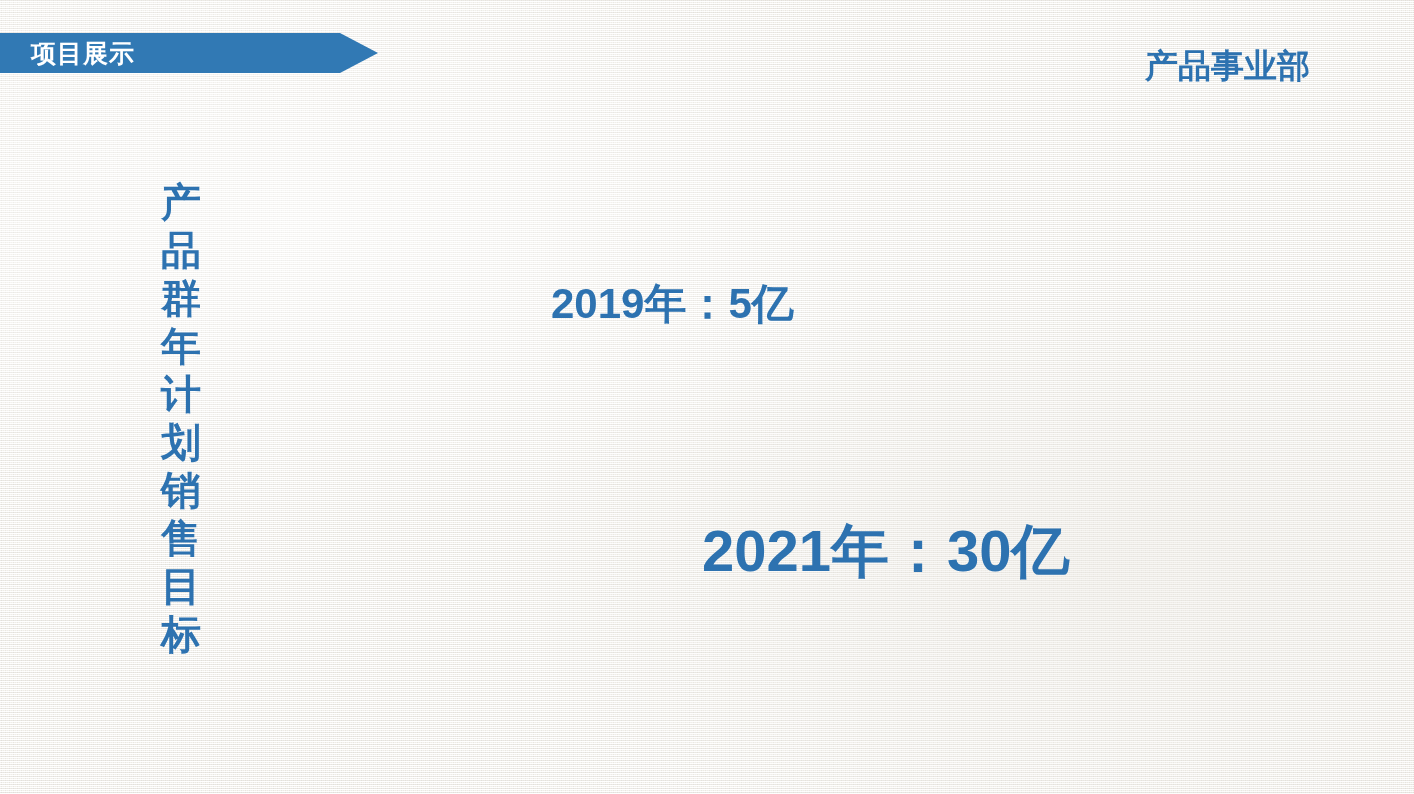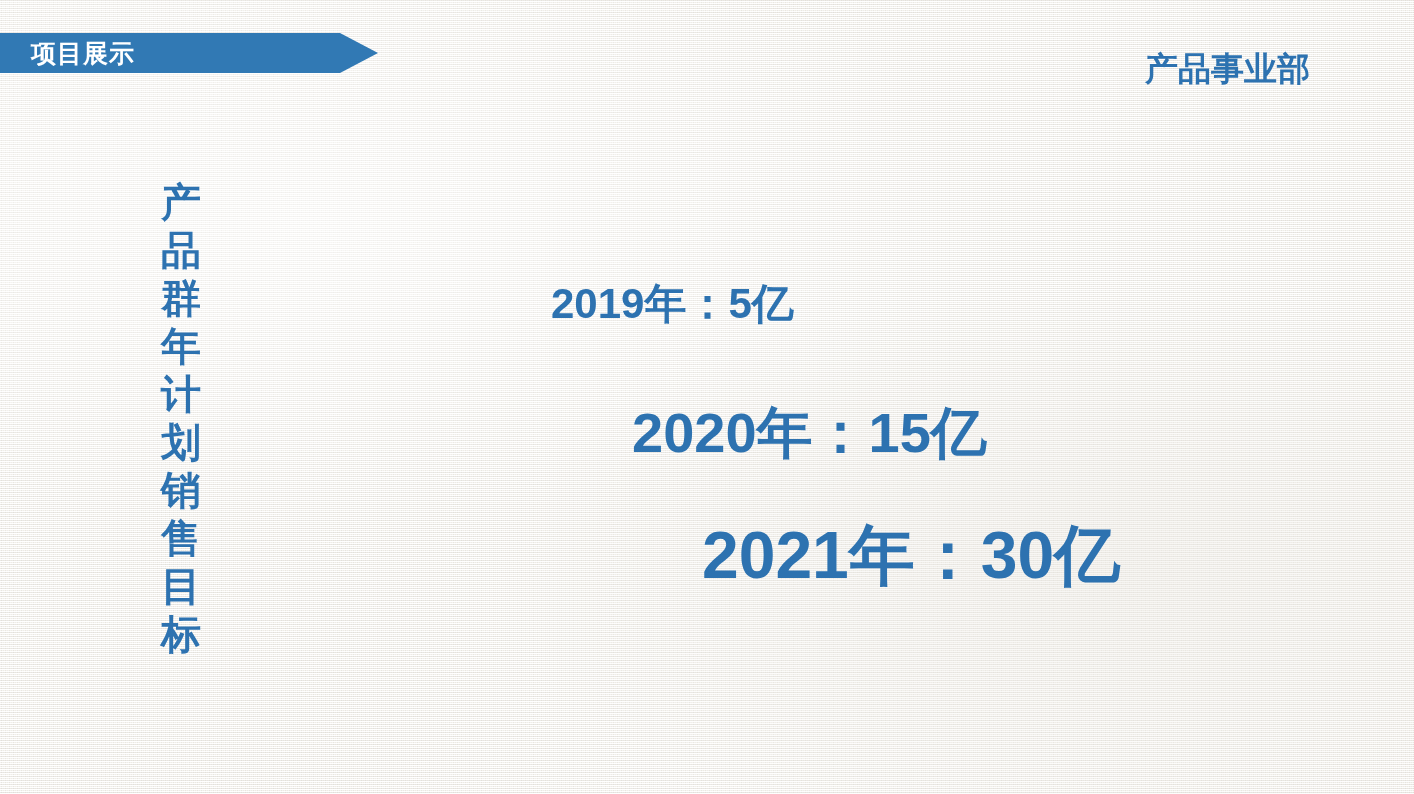--- a/index.html
+++ b/index.html
@@ -97,20 +97,21 @@
   .dept {
     position: absolute;
     right: 104px;
     top: 52px;
     color: #2D72B0;
     font-size: 33px;
     font-weight: bold;
     letter-spacing: 0px;
     line-height: 1;
     white-space: nowrap;
+    font-family: Liberation Mono, monospace;
   }
 
   
   .vtitle {
     position: absolute;
     left: 154px;
     top: 178px;
     width: 54px;
     color: #2D72B0;
     font-size: 40px;
@@ -146,21 +147,21 @@
     font-size: 42px;
   }
   .goal-2 {
     left: 632px;
     top: 405px;
     font-size: 56px;
   }
   .goal-3 {
     left: 702px;
     top: 522px;
-    font-size: 66px;
+    font-size: 58px;
   }
 </style>
 </head>
 <body>
 
 <div id="slide">
 
   <div class="texture"></div>
   <div class="texture-soft"></div>
 
@@ -178,17 +179,16 @@
     <span class="vchar">计</span>
     <span class="vchar">划</span>
     <span class="vchar">销</span>
     <span class="vchar">售</span>
     <span class="vchar">目</span>
     <span class="vchar">标</span>
   </div>
 
   <div class="goals">
     <div class="goal-line goal-1">2019年：5亿</div>
-    <div class="goal-line goal-2">2020年：15亿</div>
     <div class="goal-line goal-3">2021年：30亿</div>
   </div>
 
 </div>
 
 </body></html>

